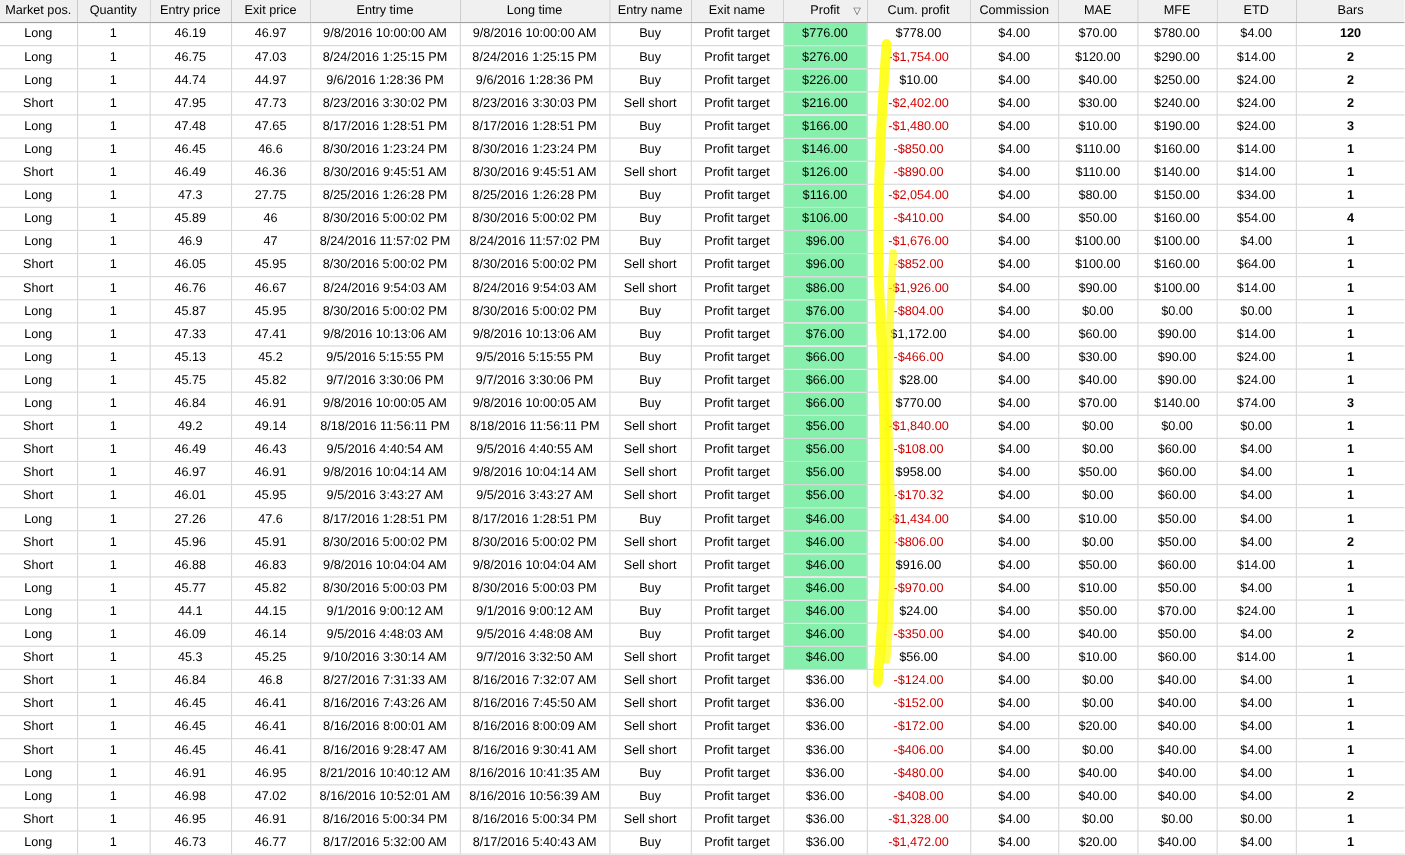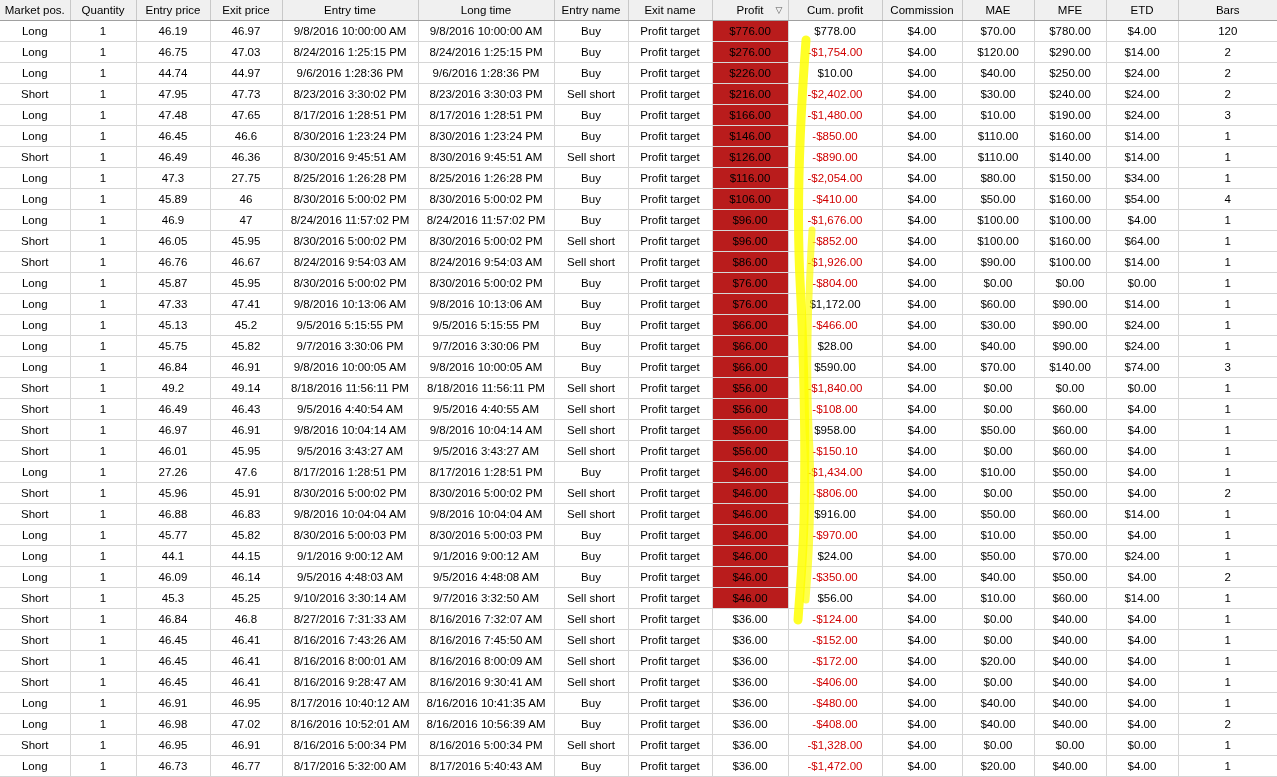--- a/index.html
+++ b/index.html
@@ -35,24 +35,24 @@
   table.trades th.last { border-right: none; }
   table.trades td {
     border-right: 1px solid #d6d6d6;
     border-bottom: 1px solid #d6d6d6;
     height: 20px;
     padding: 0 4px;
     text-align: center;
     white-space: nowrap;
     overflow: hidden;
   }
-  table.trades td.last { border-right: none; }
+  table.trades td.last { border-right: none; font-weight: bold; }
   .neg { color: #d00000; margin-left: 36px; }
   .hl {
-    background: #b91c1c;
+    background: #86efac;
   }
   .sortmark {
     position: absolute;
     right: 5px;
     top: 50%;
     transform: translateY(-50%);
     font-size: 9px;
     color: #555555;
   }
   
@@ -394,21 +394,21 @@
         <tr>
           <td>Long</td>
           <td>1</td>
           <td>46.84</td>
           <td>46.91</td>
           <td>9/8/2016 10:00:05 AM</td>
           <td>9/8/2016 10:00:05 AM</td>
           <td>Buy</td>
           <td>Profit target</td>
           <td class="hl">$66.00</td>
-          <td>$590.00</td>
+          <td>$770.00</td>
           <td>$4.00</td>
           <td>$70.00</td>
           <td>$140.00</td>
           <td>$74.00</td>
           <td class="last">3</td>
         </tr>
         <tr>
           <td>Short</td>
           <td>1</td>
           <td>49.2</td>
@@ -462,21 +462,21 @@
         <tr>
           <td>Short</td>
           <td>1</td>
           <td>46.01</td>
           <td>45.95</td>
           <td>9/5/2016 3:43:27 AM</td>
           <td>9/5/2016 3:43:27 AM</td>
           <td>Sell short</td>
           <td>Profit target</td>
           <td class="hl">$56.00</td>
-          <td class="neg">-$150.10</td>
+          <td class="neg">-$170.32</td>
           <td>$4.00</td>
           <td>$0.00</td>
           <td>$60.00</td>
           <td>$4.00</td>
           <td class="last">1</td>
         </tr>
         <tr>
           <td>Long</td>
           <td>1</td>
           <td>27.26</td>
@@ -661,21 +661,21 @@
           <td>$0.00</td>
           <td>$40.00</td>
           <td>$4.00</td>
           <td class="last">1</td>
         </tr>
         <tr>
           <td>Long</td>
           <td>1</td>
           <td>46.91</td>
           <td>46.95</td>
-          <td>8/17/2016 10:40:12 AM</td>
+          <td>8/21/2016 10:40:12 AM</td>
           <td>8/16/2016 10:41:35 AM</td>
           <td>Buy</td>
           <td>Profit target</td>
           <td>$36.00</td>
           <td class="neg">-$480.00</td>
           <td>$4.00</td>
           <td>$40.00</td>
           <td>$40.00</td>
           <td>$4.00</td>
           <td class="last">1</td>

